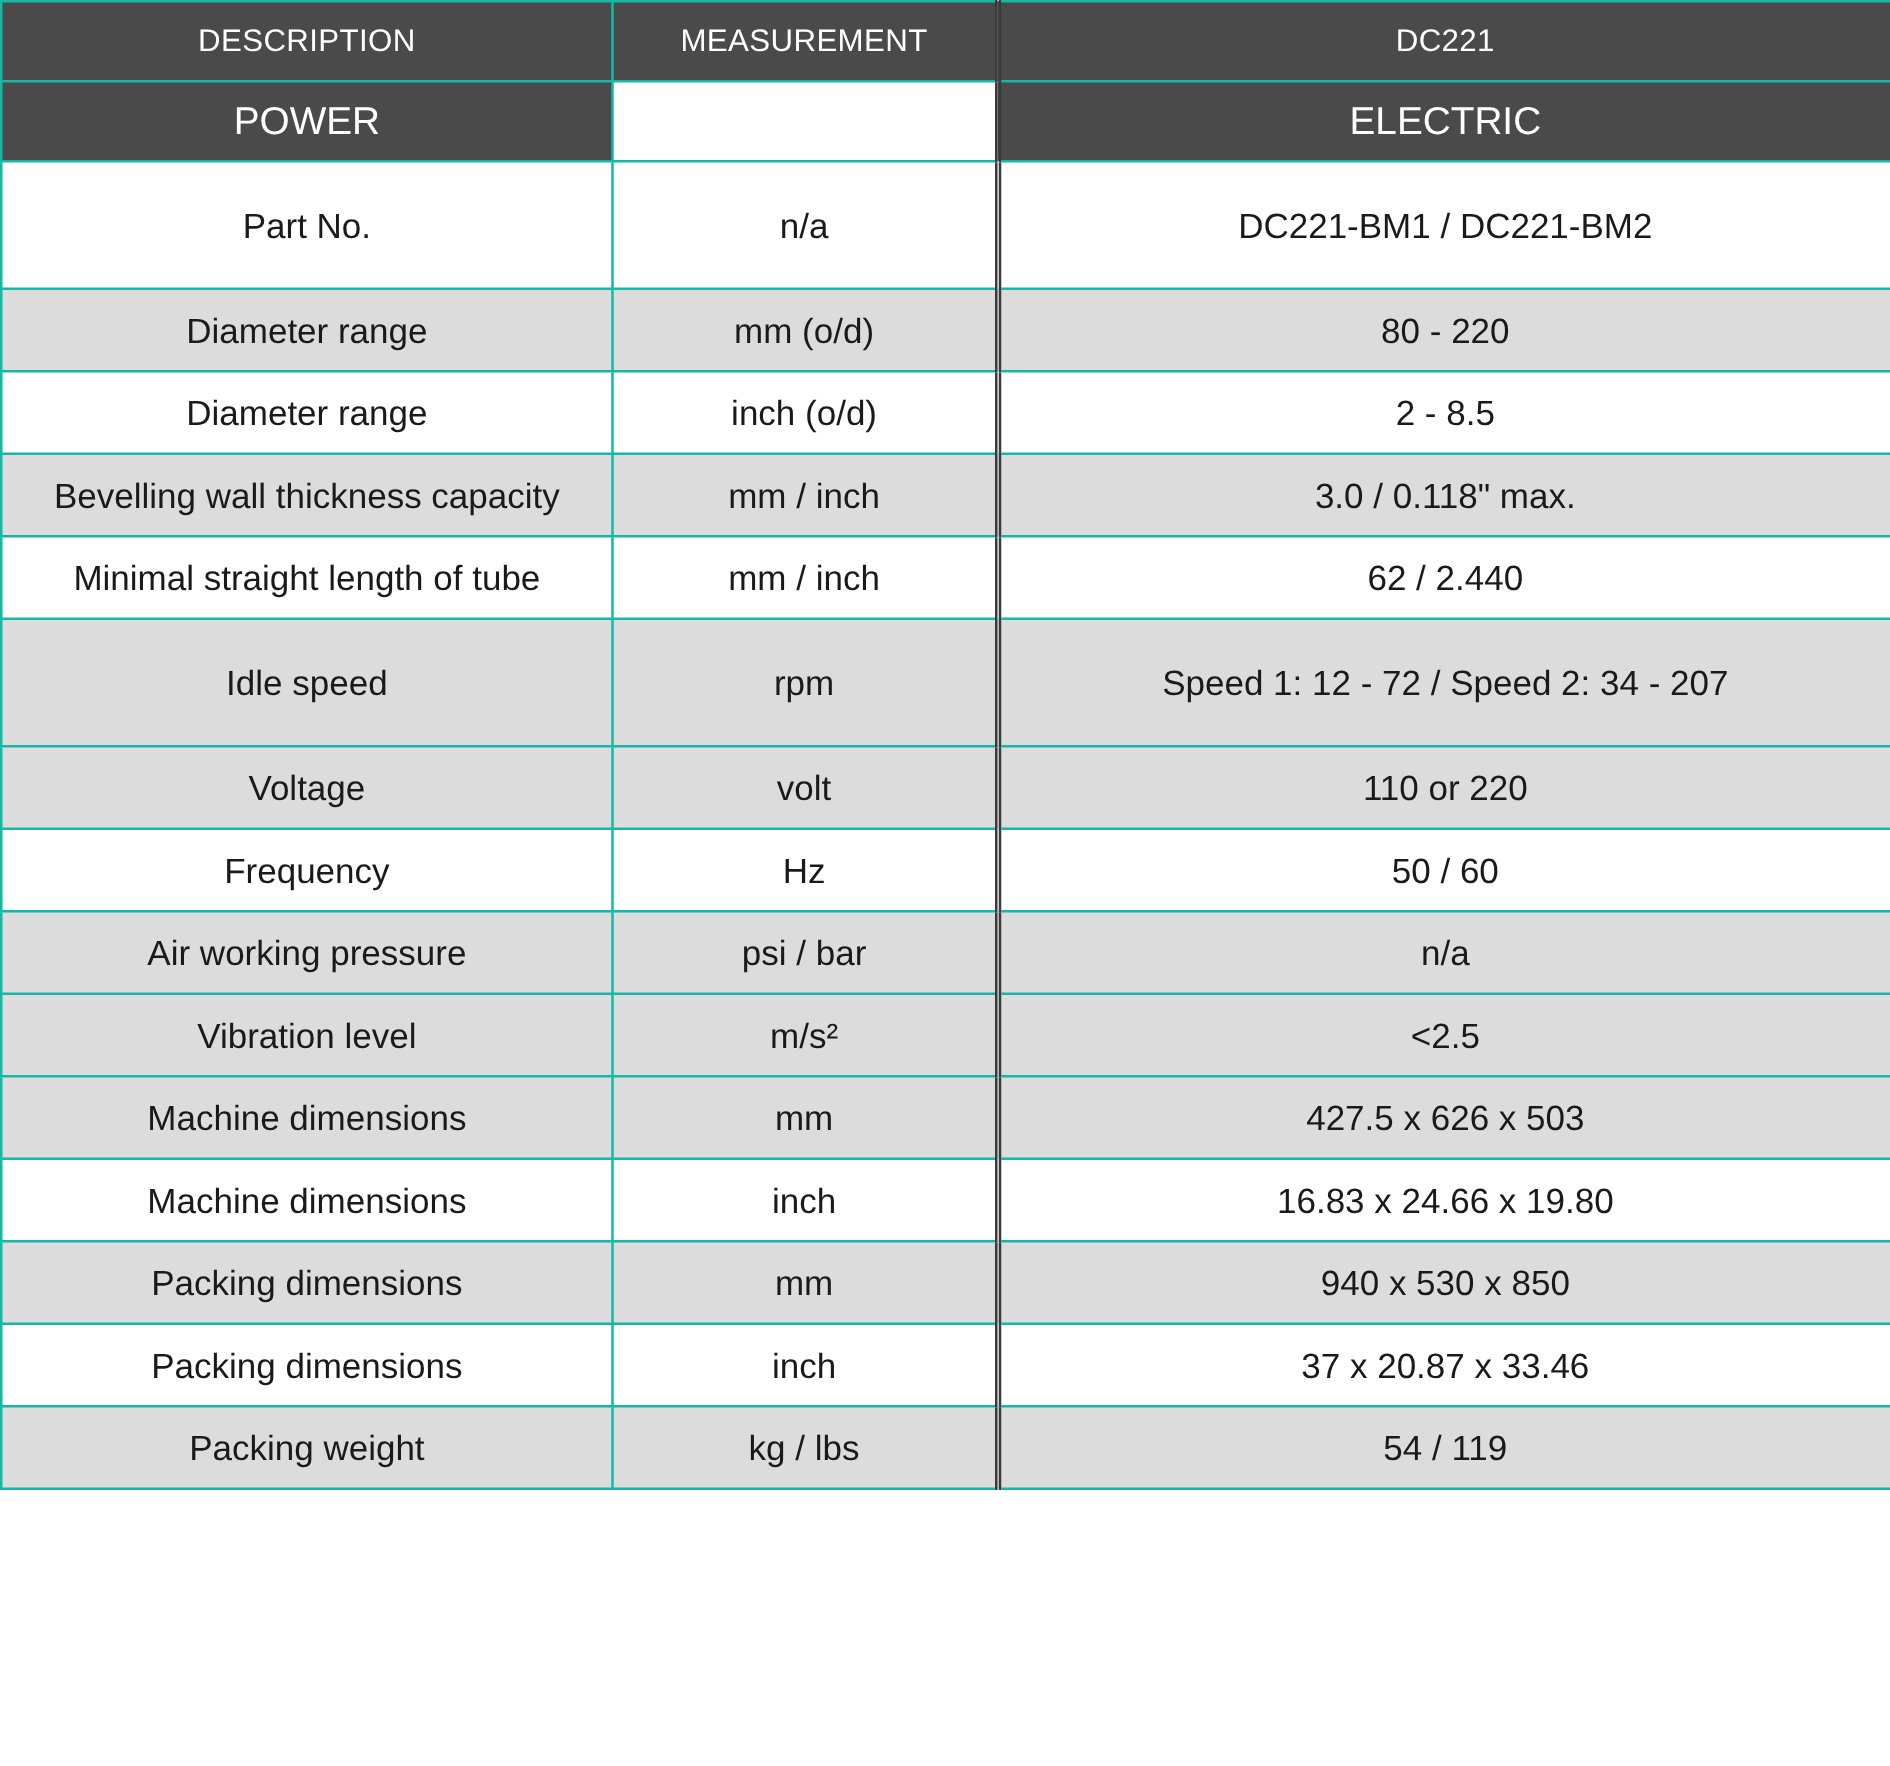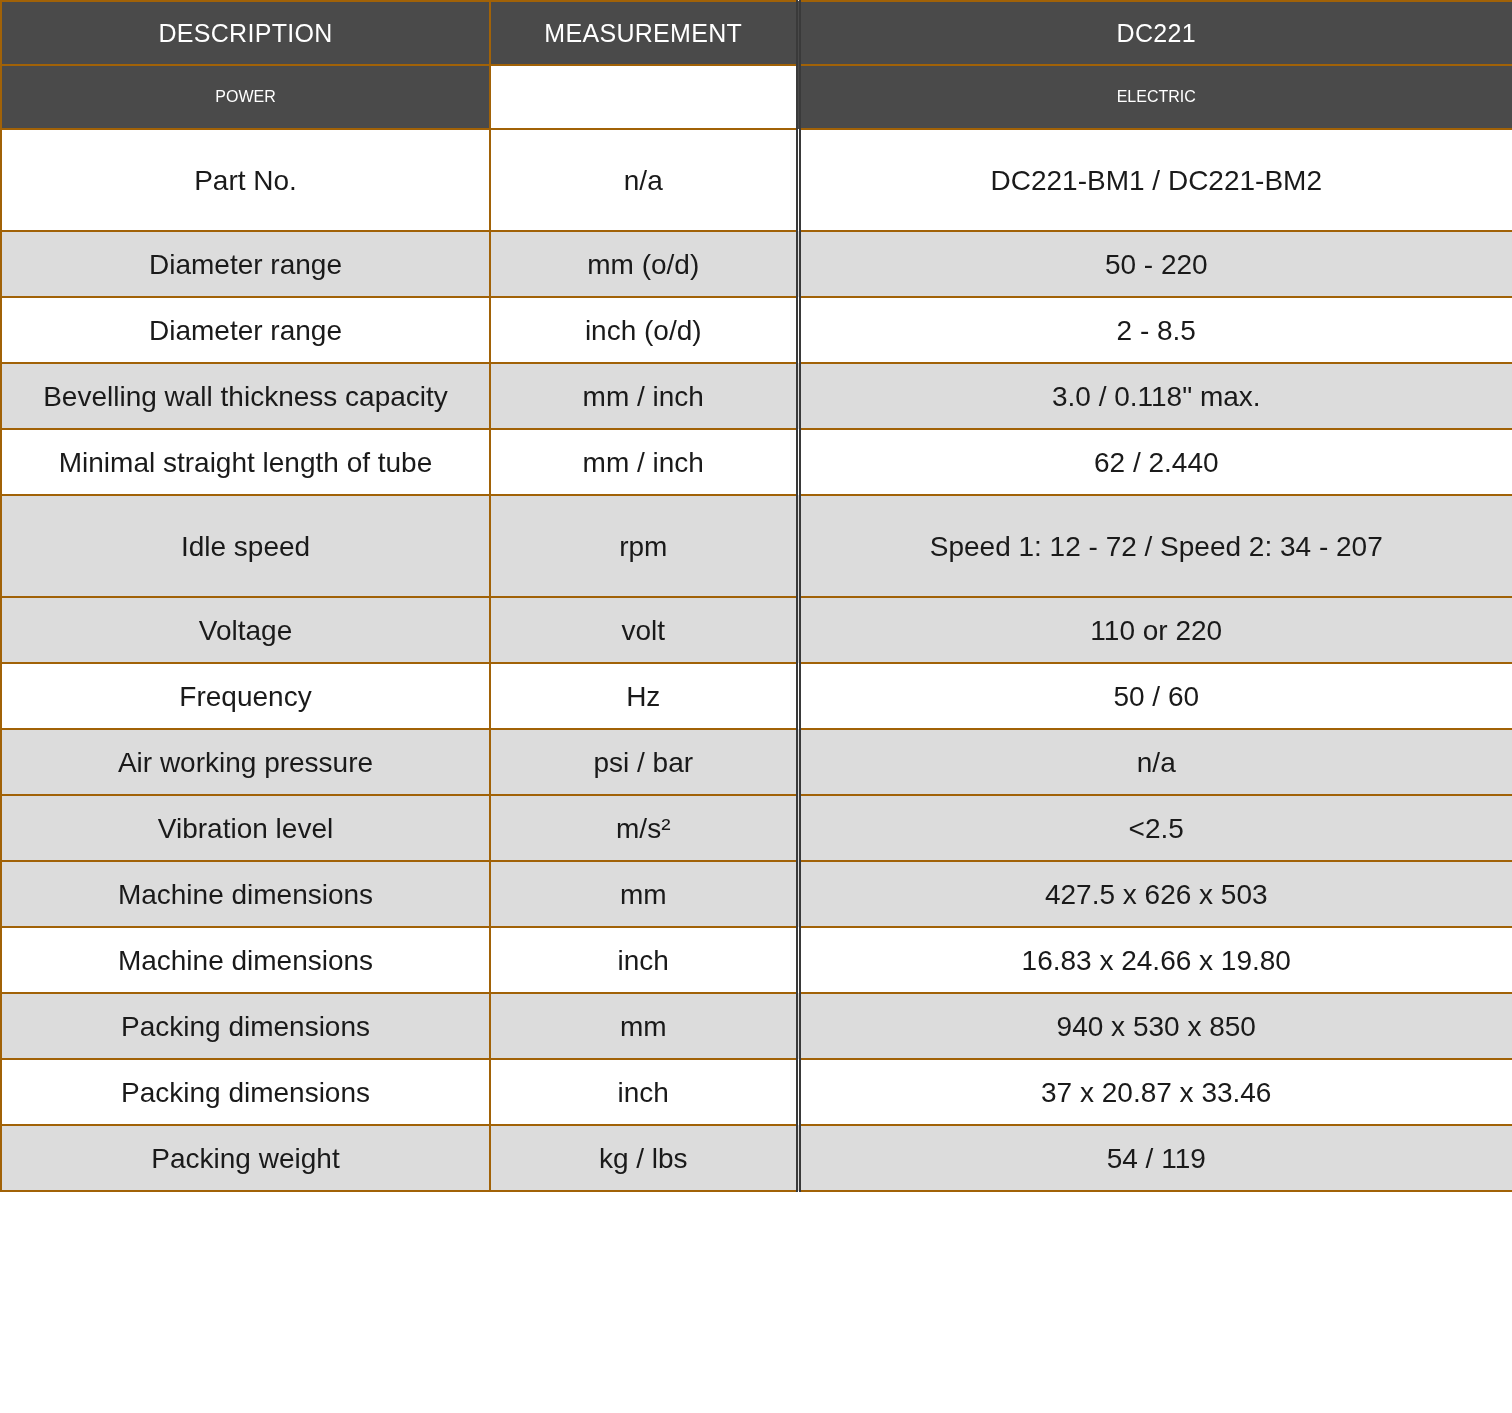--- a/index.html
+++ b/index.html
@@ -11,21 +11,21 @@
     width: 1512px;
     font-family: "Liberation Sans", sans-serif;
     color: #1a1a1a;
   }
   #spec-table {
     width: 1512px;
     border-collapse: collapse;
     table-layout: fixed;
   }
   #spec-table td, #spec-table th {
-    border: 2px solid #a16207;
+    border: 2px solid #14b8a6;
     text-align: center;
     vertical-align: middle;
     padding: 0;
     font-weight: normal;
   }
   
   col.c-desc  { width: 489px; }
   col.c-meas  { width: 308px; }
   col.c-model { width: 715px; }
 
@@ -35,21 +35,21 @@
     color: #ffffff;
     font-weight: bold;
     font-size: 25px;
     letter-spacing: 0.3px;
     height: 62px;
   }
   tr.subheader-row th {
     background: #4a4a4a;
     color: #ffffff;
     font-weight: bold;
-    font-size: 16px;
+    font-size: 31px;
     height: 62px;
   }
   tr.subheader-row th.blank-cell {
     background: #ffffff;
   }
   
   .sep-left {
     border-left: 5px double #3a3a3a !important;
   }
   
@@ -88,21 +88,21 @@
   </thead>
   <tbody id="table-body">
       <tr class="plain tall">
         <td class="desc-cell">Part No.</td>
         <td class="meas-cell">n/a</td>
         <td class="model-cell sep-left">DC221-BM1 / DC221-BM2</td>
       </tr>
       <tr class="shade">
         <td class="desc-cell">Diameter range</td>
         <td class="meas-cell">mm (o/d)</td>
-        <td class="model-cell sep-left">50 - 220</td>
+        <td class="model-cell sep-left">80 - 220</td>
       </tr>
       <tr class="plain">
         <td class="desc-cell">Diameter range</td>
         <td class="meas-cell">inch (o/d)</td>
         <td class="model-cell sep-left">2 - 8.5</td>
       </tr>
       <tr class="shade">
         <td class="desc-cell">Bevelling wall thickness capacity</td>
         <td class="meas-cell">mm / inch</td>
         <td class="model-cell sep-left">3.0 / 0.118" max.</td>

